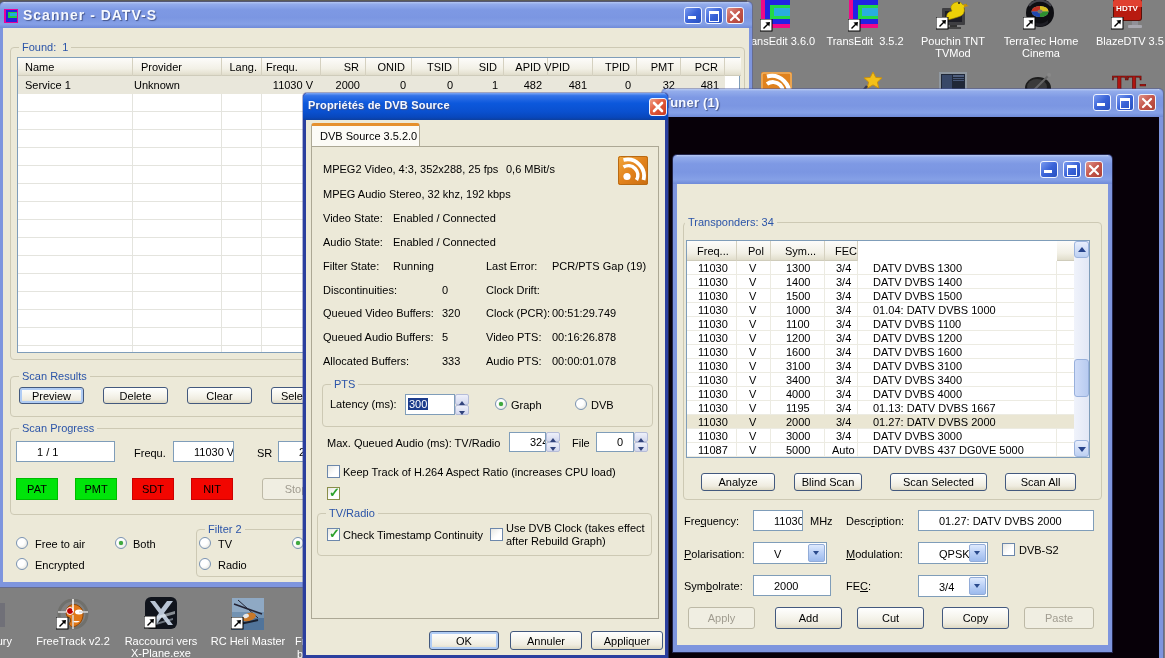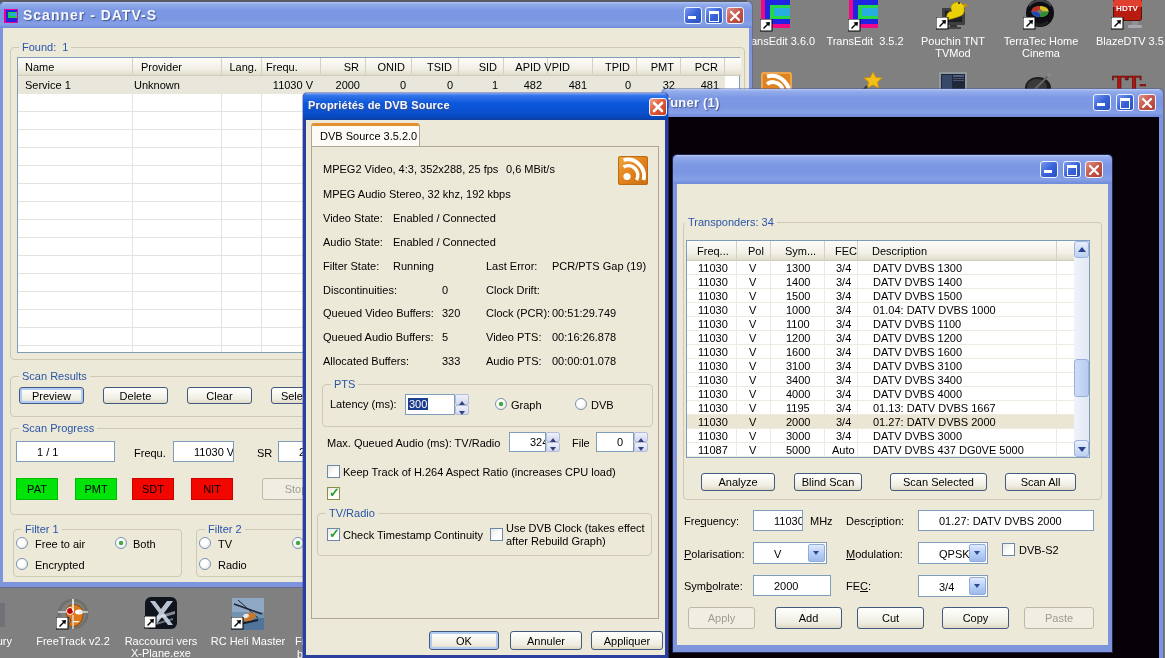--- a/index.html
+++ b/index.html
@@ -344,23 +344,20 @@
   <div class="t" style="left:254px;top:422px">SR</div>
   <div class="inp" style="left:275px;top:416px;width:60px;height:21px">
           <span style="top:4px">2000</span>
         </div>
   <div class="abs" style="left:13px;top:453px;width:42px;height:22px;background:#00e40a;border:1px solid #0b0;text-align:center;line-height:21px;box-sizing:border-box">PAT</div>
   <div class="abs" style="left:72px;top:453px;width:42px;height:22px;background:#00e40a;border:1px solid #0b0;text-align:center;line-height:21px;box-sizing:border-box">PMT</div>
   <div class="abs" style="left:129px;top:453px;width:42px;height:22px;background:#f20600;border:1px solid #c00;text-align:center;line-height:21px;box-sizing:border-box">SDT</div>
   <div class="abs" style="left:188px;top:453px;width:42px;height:22px;background:#f20600;border:1px solid #c00;text-align:center;line-height:21px;box-sizing:border-box">NIT</div>
   <div class="btn dis" style="left:259px;top:453px;width:68px;height:22px;line-height:20px">Stop</div>
 
-  <div class="gb" style="left:10px;top:504px;width:167px;height:46px">
-          <span class="gl">Filter 1</span>
-        </div>
   <div class="rd" style="left:13px;top:512px"></div>
         <div class="t" style="left:32px;top:513px">Free to air</div>
   <div class="rd" style="left:112px;top:512px">
           <span class="rdot"></span>
         </div>
         <div class="t" style="left:130px;top:513px">Both</div>
   <div class="rd" style="left:13px;top:533px"></div>
         <div class="t" style="left:32px;top:534px">Encrypted</div>
 
   <div class="gb" style="left:193px;top:504px;width:167px;height:46px">
@@ -422,23 +419,20 @@
           <span style="left:10px;top:4px">Freq...</span>
         </div>
    <div class="hc" style="left:50px;width:34px;height:20px">
           <span style="left:11px;top:4px">Pol</span>
         </div>
    <div class="hc" style="left:84px;width:54px;height:20px">
           <span style="left:14px;top:4px">Sym...</span>
         </div>
    <div class="hc" style="left:138px;width:33px;height:20px">
           <span style="left:10px;top:4px">FEC</span>
-        </div>
-   <div class="hc" style="left:171px;width:199px;height:20px">
-          <span style="left:14px;top:4px">Description</span>
         </div>
    <div class="hc" style="left:370px;width:17px;height:20px;border-right:none"></div>
    <div id="trows" class="abs" style="left:0;top:20px;width:387px">
           <div style="position:absolute;left:49px;top:0;width:1px;height:196px;background:#ecebe2"></div>
           <div style="position:absolute;left:83px;top:0;width:1px;height:196px;background:#ecebe2"></div>
           <div style="position:absolute;left:137px;top:0;width:1px;height:196px;background:#ecebe2"></div>
           <div style="position:absolute;left:170px;top:0;width:1px;height:196px;background:#ecebe2"></div>
           <div style="position:absolute;left:369px;top:0;width:1px;height:196px;background:#ecebe2"></div>
           <div style="position:absolute;left:0;top:0px;width:387px;height:14px;border-bottom:1px solid #ecebe2;box-sizing:border-box">
             <span style="position:absolute;left:11px;top:1px">11030</span>

